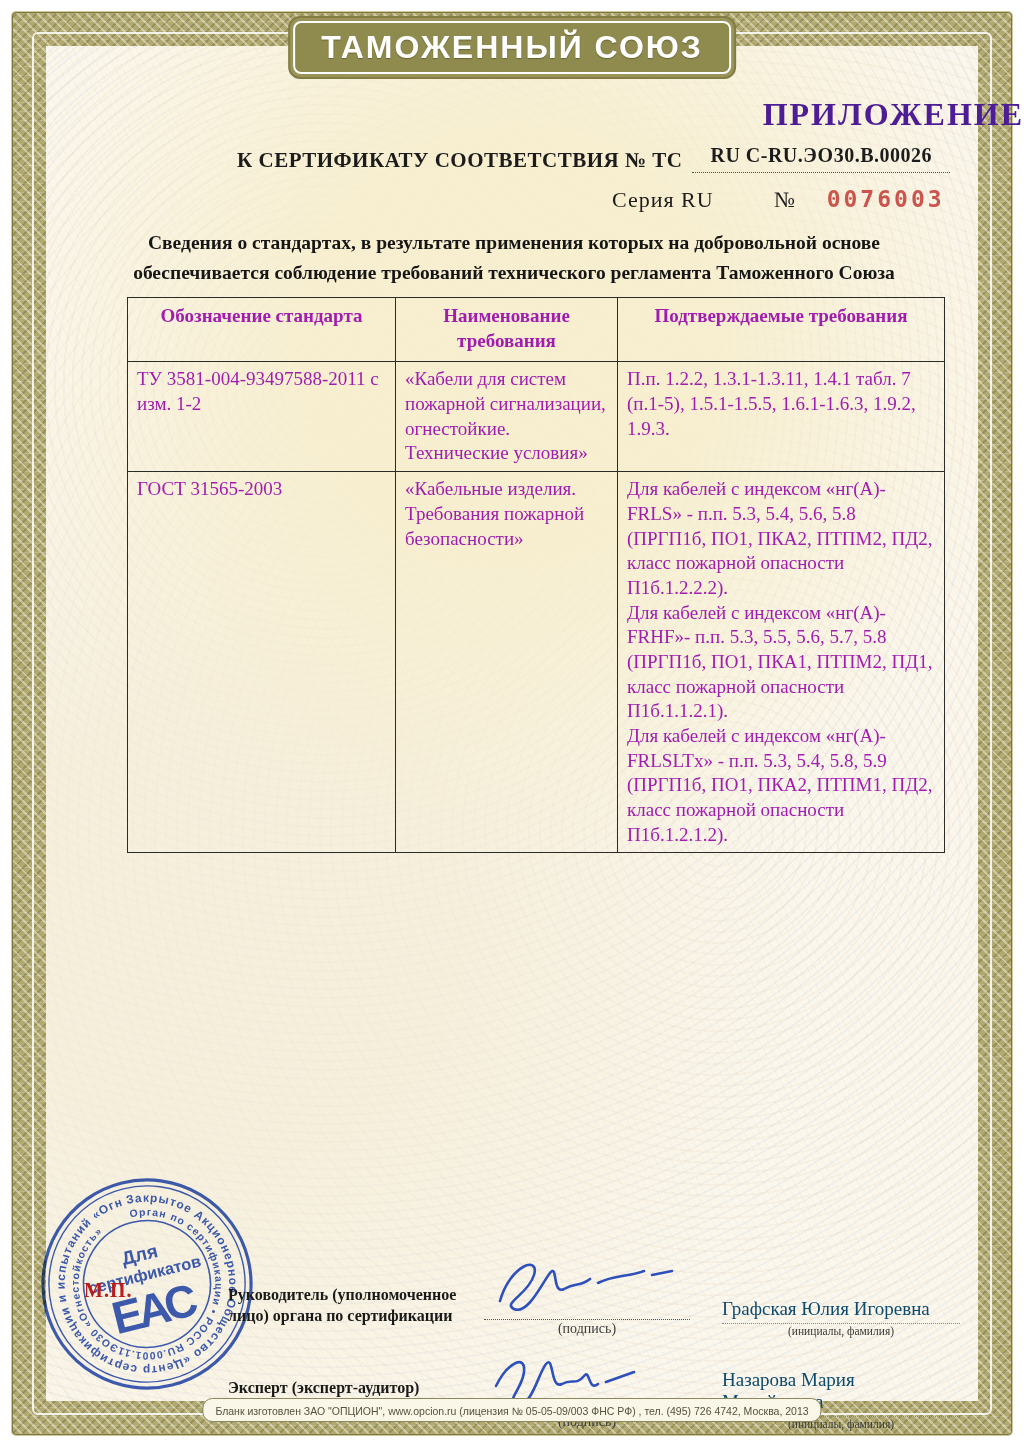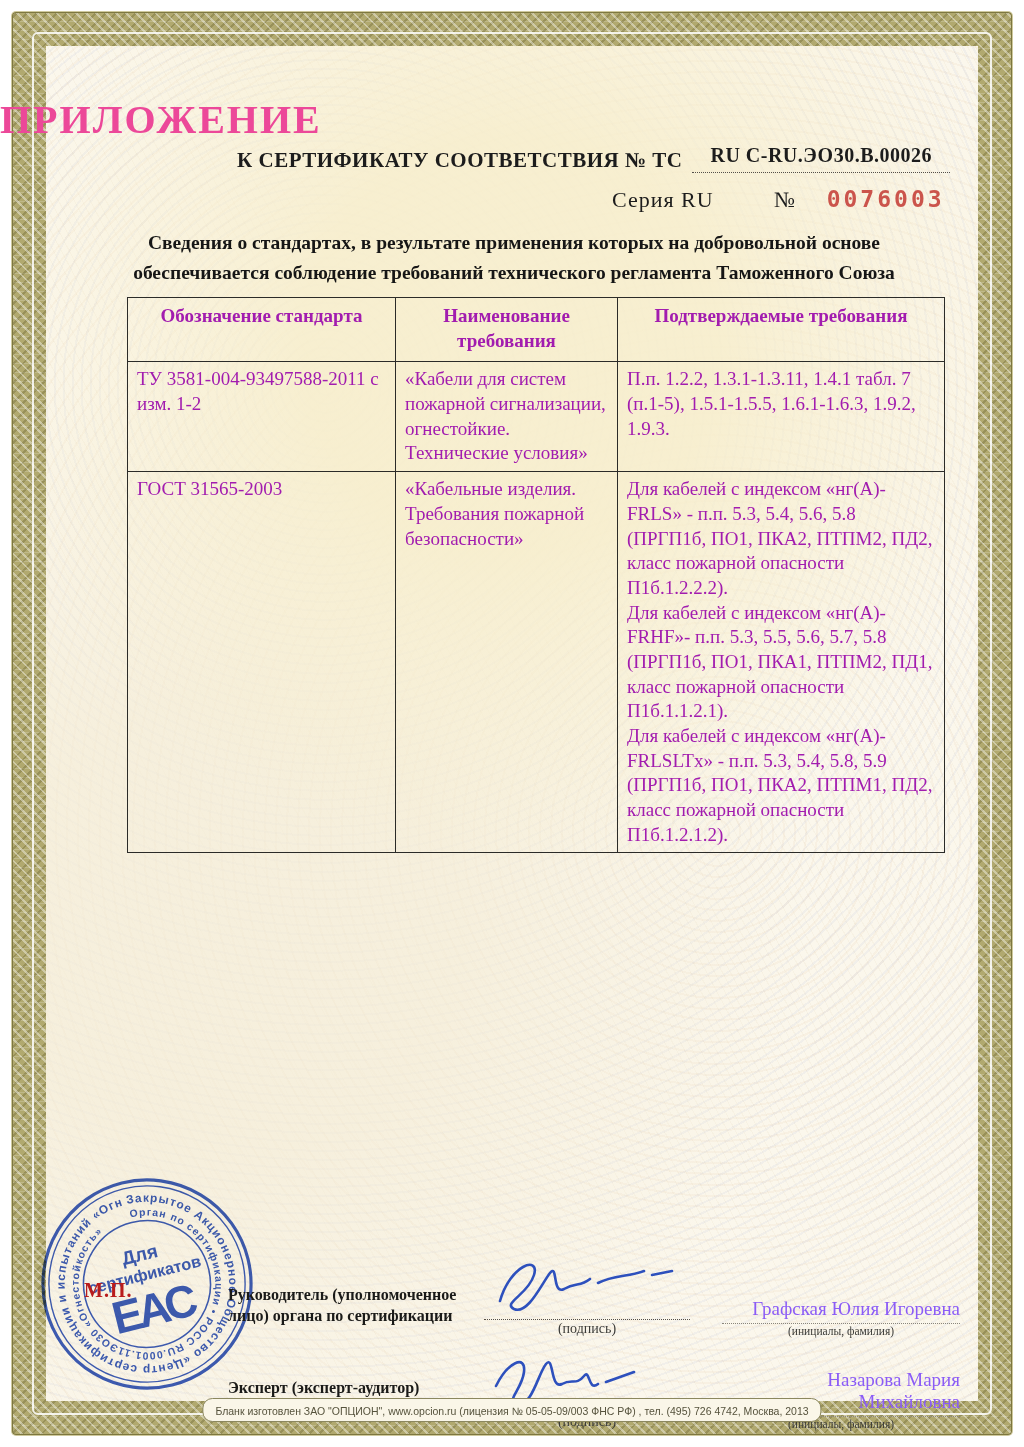--- a/index.html
+++ b/index.html
@@ -41,22 +41,22 @@
     border:2px solid #ffffff;border-radius:8px;background:#8f8a4e;
     padding:6px 26px;
   }
   .badge-inner span{
     font-family:"Liberation Sans", sans-serif;font-weight:bold;
     font-size:32px;letter-spacing:2px;color:#ffffff;white-space:nowrap;
     text-shadow:0 1px 1px rgba(60,55,20,.45);
   }
   
   .doc-title{
-    position:absolute;top:96px;left:0;width:100%;text-align:left;
-    font-size:40px;font-weight:bold;letter-spacing:2px;color:#ec4899;
+    position:absolute;top:96px;left:0;width:100%;text-align:right;
+    font-size:32px;font-weight:bold;letter-spacing:2px;color:#4c1d95;
   }
   .cert-line{
     position:absolute;top:144px;left:237px;width:713px;
     display:flex;align-items:flex-end;
   }
   .cert-label{font-size:21px;font-weight:bold;white-space:nowrap;letter-spacing:.5px;}
   .cert-number-box{
     flex:1;margin-left:10px;text-align:center;
     border-bottom:1.5px dotted #55504a;padding-bottom:5px;
   }
@@ -108,21 +108,21 @@
     padding-bottom:10px;color:#1a1a18;
   }
   .sig-area{position:relative;padding:0 6px;}
   .sig-line{border-bottom:1.5px dotted #55504a;height:24px;}
   .sig-caption{
     text-align:center;font-size:14px;color:#3c3c38;margin-top:1px;
   }
   .sig-svg{position:absolute;left:8px;top:-46px;pointer-events:none;}
   .sig-name-wrap{padding-left:26px;padding-right:4px;}
   .sig-name{
-    text-align:right;font-size:19px;color:#8b5cf6;
+    text-align:left;font-size:19px;color:#0c4a6e;
     border-bottom:1px dotted #8a867c;padding-bottom:3px;margin-top:16px;
   }
   .name-caption{text-align:center;font-size:11.5px;color:#3c3c38;margin-top:1px;}
   
   .footer-pill{
     position:absolute;left:50%;top:1398px;transform:translateX(-50%);
     background:#faf6e8;border:1.5px solid #8b875f;border-radius:10px;
     padding:2px 12px;white-space:nowrap;z-index:4;
   }
   .footer-pill span{
@@ -133,20 +133,25 @@
 <body>
 
 <div class="page">
 
   <div class="frame">
     <div class="frame-wave"></div>
   </div>
 
   <div class="content"></div>
 
+  <div class="badge">
+    <div class="badge-inner">
+      <span>ТАМОЖЕННЫЙ СОЮЗ</span>
+    </div>
+  </div>
 
   <div class="doc-title">ПРИЛОЖЕНИЕ</div>
 
   <div class="cert-line">
     <span class="cert-label">К СЕРТИФИКАТУ СООТВЕТСТВИЯ  № ТС</span>
     <div class="cert-number-box">
       <span>RU C-RU.ЭО30.В.00026</span>
     </div>
   </div>
 

